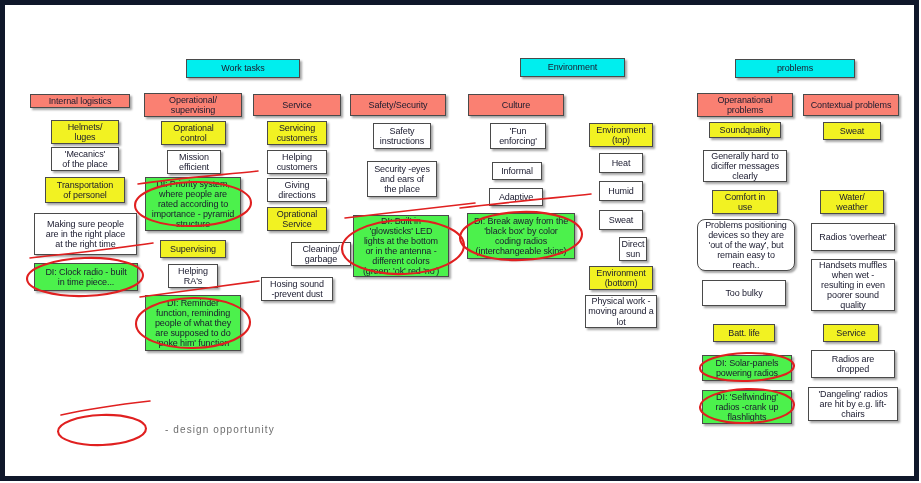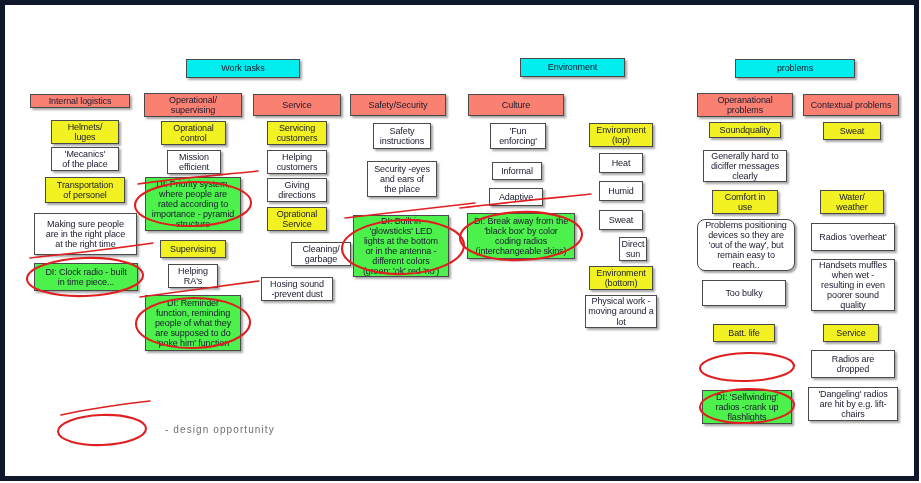--- a/index.html
+++ b/index.html
@@ -150,20 +150,22 @@
 clearly</div>
   <div class="card yellow" style="left:707px;top:185px;width:66px;height:24px;">Comfort in
 use</div>
   <div class="card white" style="left:692px;top:214px;width:98px;height:52px;border-radius:8px;">Problems positioning
 devices so they are
 'out of the way', but
 remain easy to
 reach..</div>
   <div class="card white" style="left:697px;top:275px;width:84px;height:26px;">Too bulky</div>
   <div class="card yellow" style="left:708px;top:319px;width:62px;height:18px;">Batt. life</div>
+  <div class="card green" style="left:697px;top:350px;width:90px;height:26px;">DI: Solar-panels
+powering radios</div>
   <div class="card green" style="left:697px;top:385px;width:90px;height:34px;">DI: 'Selfwinding'
 radios -crank up
 flashlights</div>
 
   <div class="card salmon" style="left:798px;top:89px;width:96px;height:22px;">Contextual problems</div>
   <div class="card yellow" style="left:818px;top:117px;width:58px;height:18px;">Sweat</div>
   <div class="card yellow" style="left:815px;top:185px;width:64px;height:24px;">Water/
 weather</div>
   <div class="card white" style="left:806px;top:218px;width:84px;height:28px;">Radios 'overheat'</div>
   <div class="card white" style="left:806px;top:254px;width:84px;height:52px;">Handsets muffles

